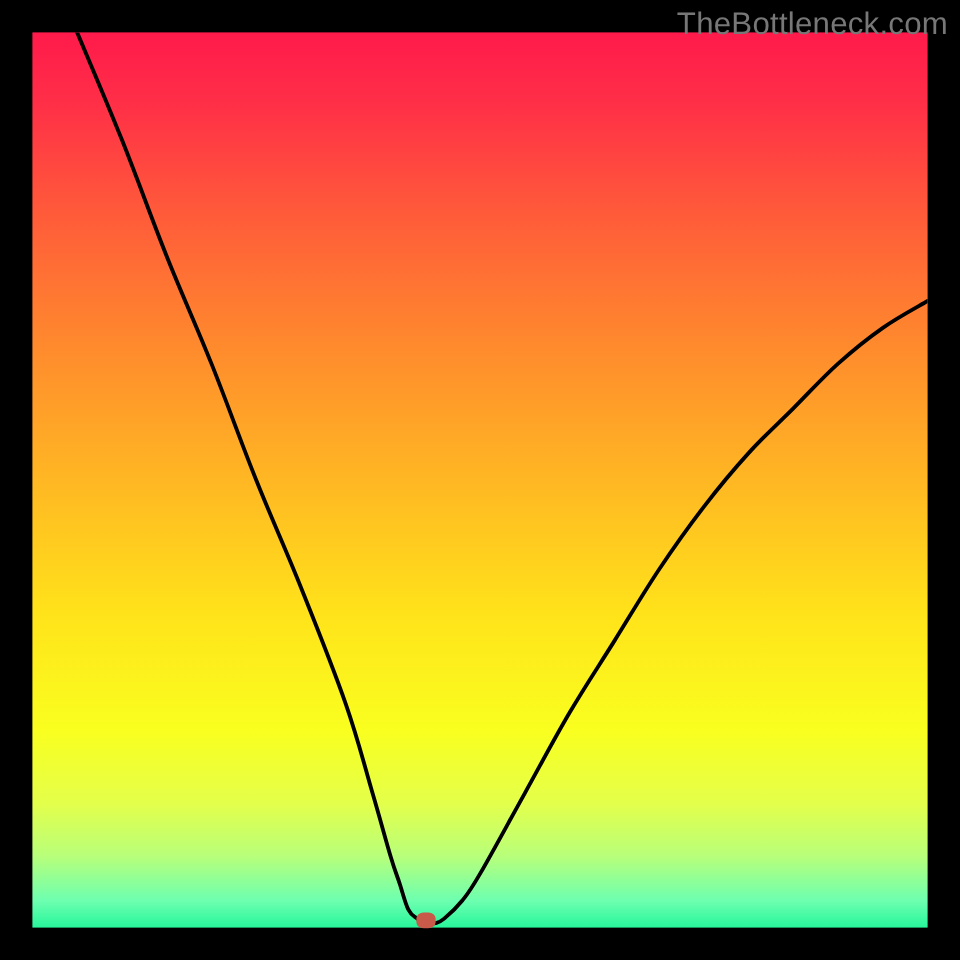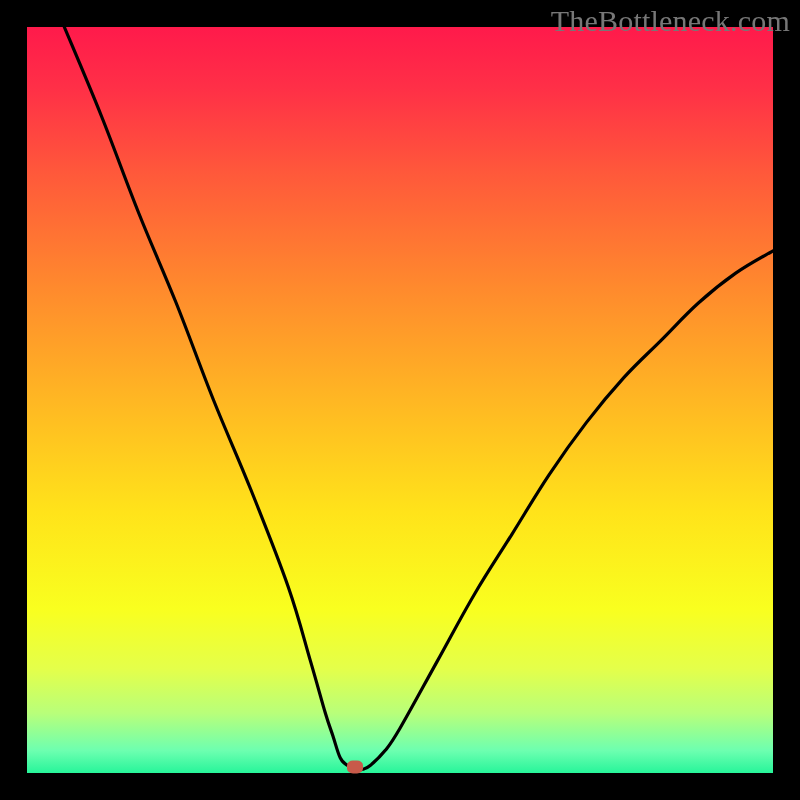--- a/index.html
+++ b/index.html
@@ -35,25 +35,24 @@
       #b8ff7a 92%,
       #6dffb0 97%,
       #27f59a 100%);
     box-sizing: border-box;
   }
   .watermark {
     position: absolute;
     top: 4px;
     right: 10px;
     color: #777;
-    font-size: 30px;
+    font-size: 26px;
     font-weight: 500;
     letter-spacing: 0.2px;
     user-select: none;
-    font-family: Liberation Serif, serif;
   }
   svg.curve {
     position: absolute;
     left: 0;
     top: 0;
     width: 746px;
     height: 746px;
     pointer-events: none;
   }
   .marker {

